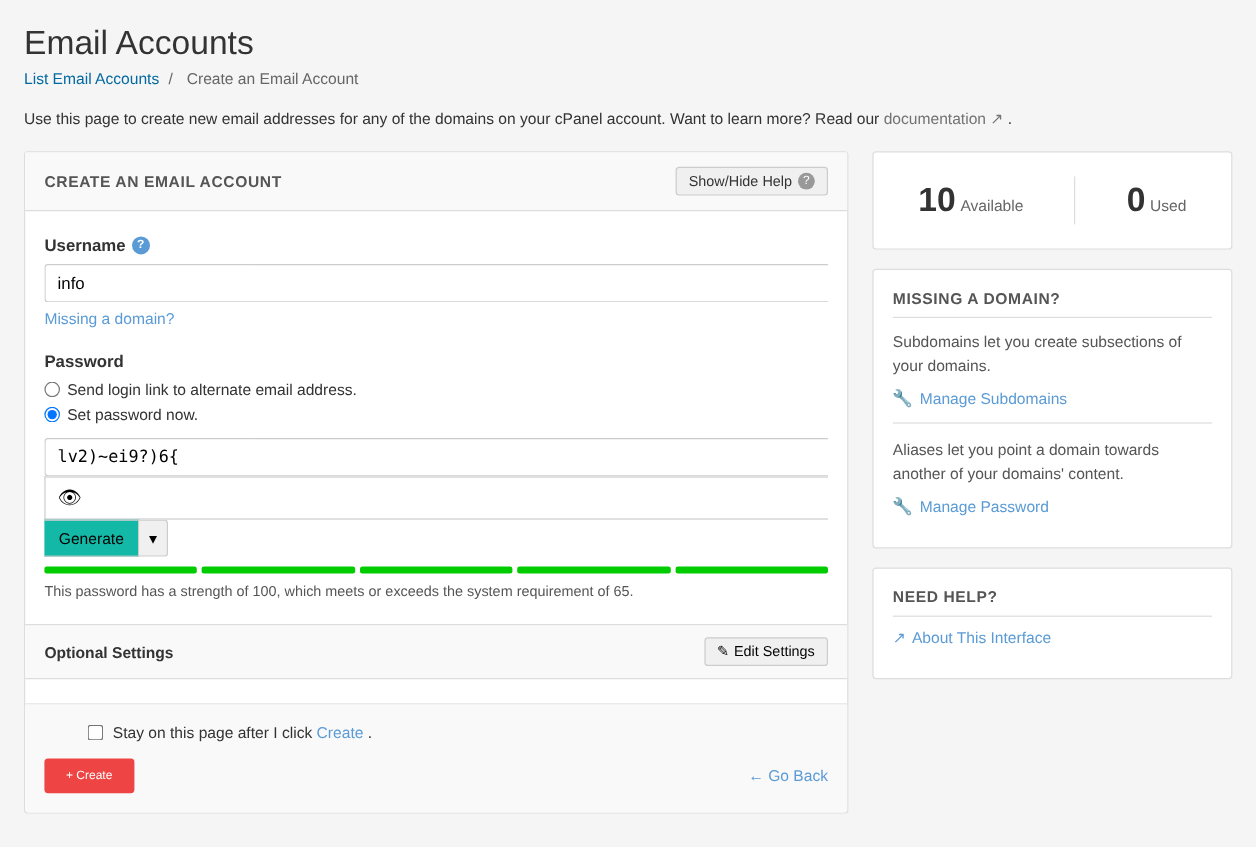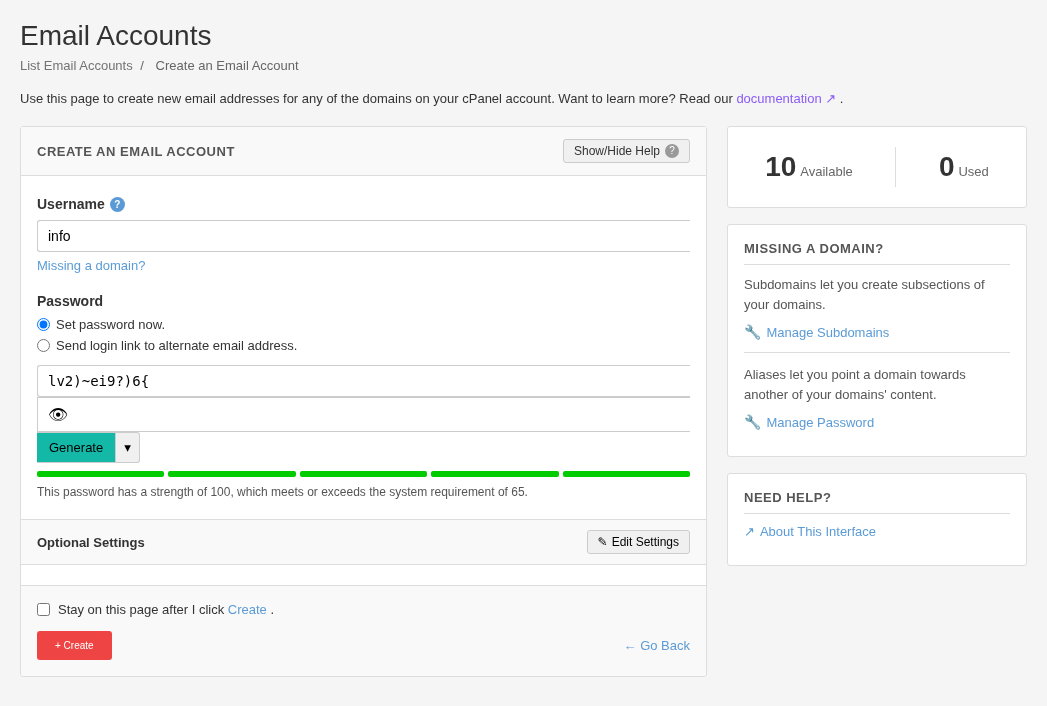--- a/index.html
+++ b/index.html
@@ -14,34 +14,34 @@
       font-size: 28px;
       font-weight: normal;
       color: #333;
       margin-bottom: 6px;
     }
     .breadcrumb {
       font-size: 13px;
       margin-bottom: 18px;
     }
     .breadcrumb a {
-      color: #737373;
+      color: #0369a1;
       text-decoration: none;
     }
     .breadcrumb span {
       color: #666;
       margin: 0 4px;
     }
     .intro-text {
       font-size: 13px;
       margin-bottom: 20px;
       color: #333;
     }
     .intro-text a {
-      color: #8b5cf6;
+      color: #737373;
       text-decoration: none;
       text-align: center;
     }
     .main-layout {
       display: flex;
       gap: 20px;
       align-items: flex-start;
     }
     .form-panel {
       flex: 1;
@@ -247,20 +247,21 @@
       background: #f9f9f9;
       margin: 0 -16px -20px;
       border-radius: 0 0 3px 3px;
     }
     .stay-on-page-row {
       display: flex;
       align-items: center;
       gap: 8px;
       margin-bottom: 14px;
       font-size: 13px;
+      margin-left: 36px;
     }
     .stay-on-page-row a {
       color: #5b9bd5;
       text-decoration: none;
     }
     .action-row {
       display: flex;
       justify-content: space-between;
       align-items: center;
     }
@@ -401,26 +402,26 @@
         </div>
         <a class="missing-domain-link" href="#">Missing a domain?</a>
       </div>
 
       <div class="field-group">
         <div class="field-label">
           <span>Password</span>
         </div>
         <div class="password-options">
           <label class="radio-option">
+            <input type="radio" name="password_option" style="">
+            <span>Send login link to alternate email address.</span>
+          </label>
+          <label class="radio-option">
             <input type="radio" name="password_option" checked="" style="">
             <span>Set password now.</span>
-          </label>
-          <label class="radio-option">
-            <input type="radio" name="password_option" style="">
-            <span>Send login link to alternate email address.</span>
           </label>
         </div>
         <div class="password-input-row">
           <input type="text" value="lv2)~ei9?)6{" style="">
           <button class="eye-btn">
             <span>👁</span>
           </button>
           <div class="generate-btn-group">
             <button class="generate-btn">Generate</button>
             <button class="generate-dropdown-btn">

